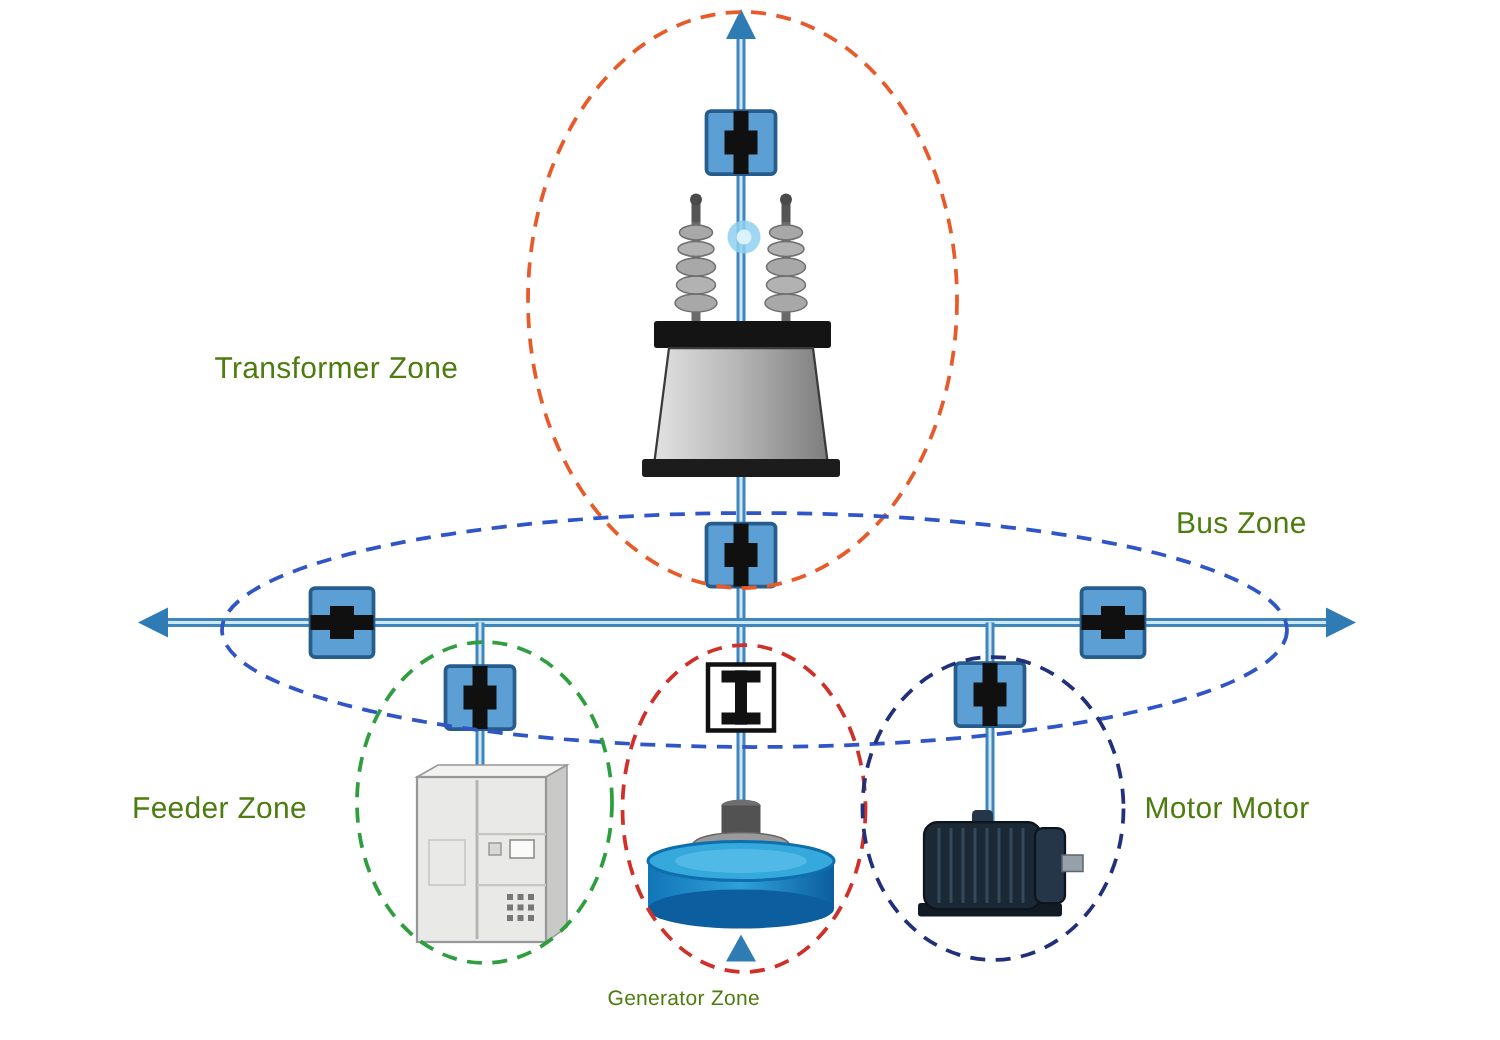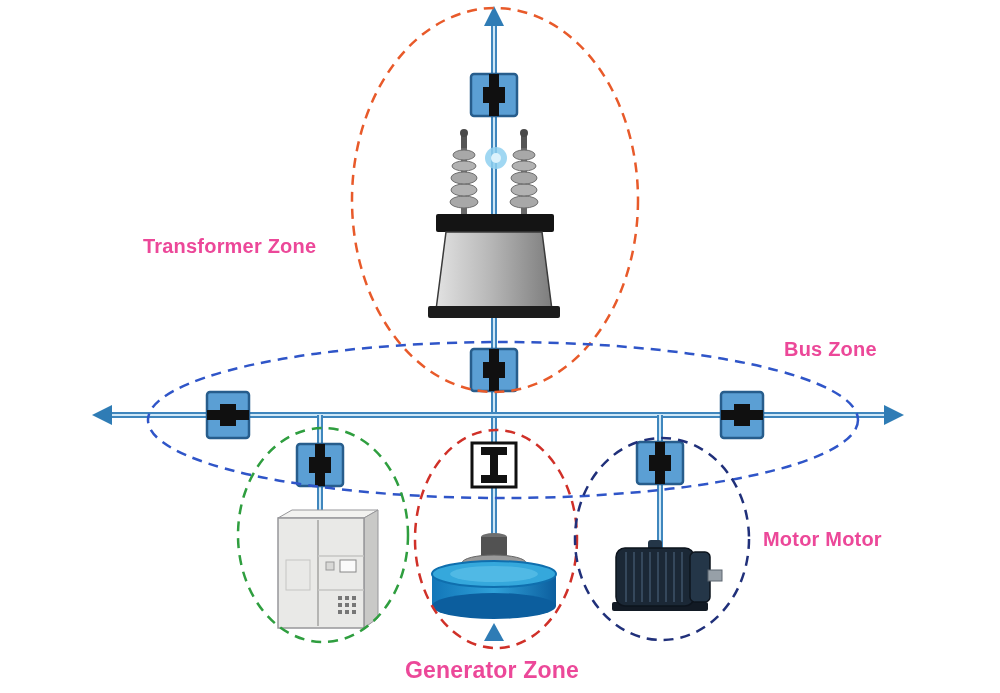--- a/index.html
+++ b/index.html
@@ -6,31 +6,31 @@
   .canvas{
     position:relative;
     width:1000px;height:693px;
     background:#ffffff;
     font-family:"Liberation Sans", sans-serif;
     overflow:hidden;
   }
   .canvas svg{position:absolute;left:0;top:0;}
   .zone-label{
     position:absolute;
-    font-weight:bold;
-    color:#ec4899;
+    font-weight:normal;
+    color:#4d7c0f;
     font-size:20px;
     letter-spacing:0.2px;
     white-space:nowrap;
   }
   .lbl-transformer{left:143px;top:235px;}
   .lbl-bus{left:784px;top:338px;}
   .lbl-feeder{left:88px;top:528px;}
   .lbl-motor{left:763px;top:528px;}
-  .lbl-generator{left:405px;top:657px;font-size:23px;}
+  .lbl-generator{left:405px;top:657px;font-size:14px;}
 </style>
 </head>
 <body>
 
 <div class="canvas">
 
   <svg width="1000" height="693" viewBox="0 0 1000 693">
     <defs>
       <linearGradient id="grayGrad" x1="0" y1="0" x2="1" y2="0">
         <stop offset="0" stop-color="#e2e2e2"></stop>
@@ -155,16 +155,17 @@
 
     <ellipse cx="495" cy="200" rx="143" ry="192" fill="none" stroke-width="2.5" stroke-dasharray="10 7" stroke="#e85a2a"></ellipse>
     <ellipse cx="503" cy="420" rx="355" ry="78" fill="none" stroke-width="2.5" stroke-dasharray="10 7" stroke="#2f55c8"></ellipse>
     <ellipse cx="323" cy="535" rx="85" ry="107" fill="none" stroke-width="2.5" stroke-dasharray="10 7" stroke="#2f9e3f"></ellipse>
     <ellipse cx="496" cy="539" rx="81" ry="109" fill="none" stroke-width="2.5" stroke-dasharray="10 7" stroke="#d03028"></ellipse>
     <ellipse cx="662" cy="539" rx="87" ry="101" fill="none" stroke-width="2.5" stroke-dasharray="10 7" stroke="#20307a"></ellipse>
   </svg>
 
   <div class="zone-label lbl-transformer">Transformer Zone</div>
   <div class="zone-label lbl-bus">Bus Zone</div>
+  <div class="zone-label lbl-feeder">Feeder Zone</div>
   <div class="zone-label lbl-motor">Motor Motor</div>
   <div class="zone-label lbl-generator">Generator Zone</div>
 
 </div>
 
 </body></html>

